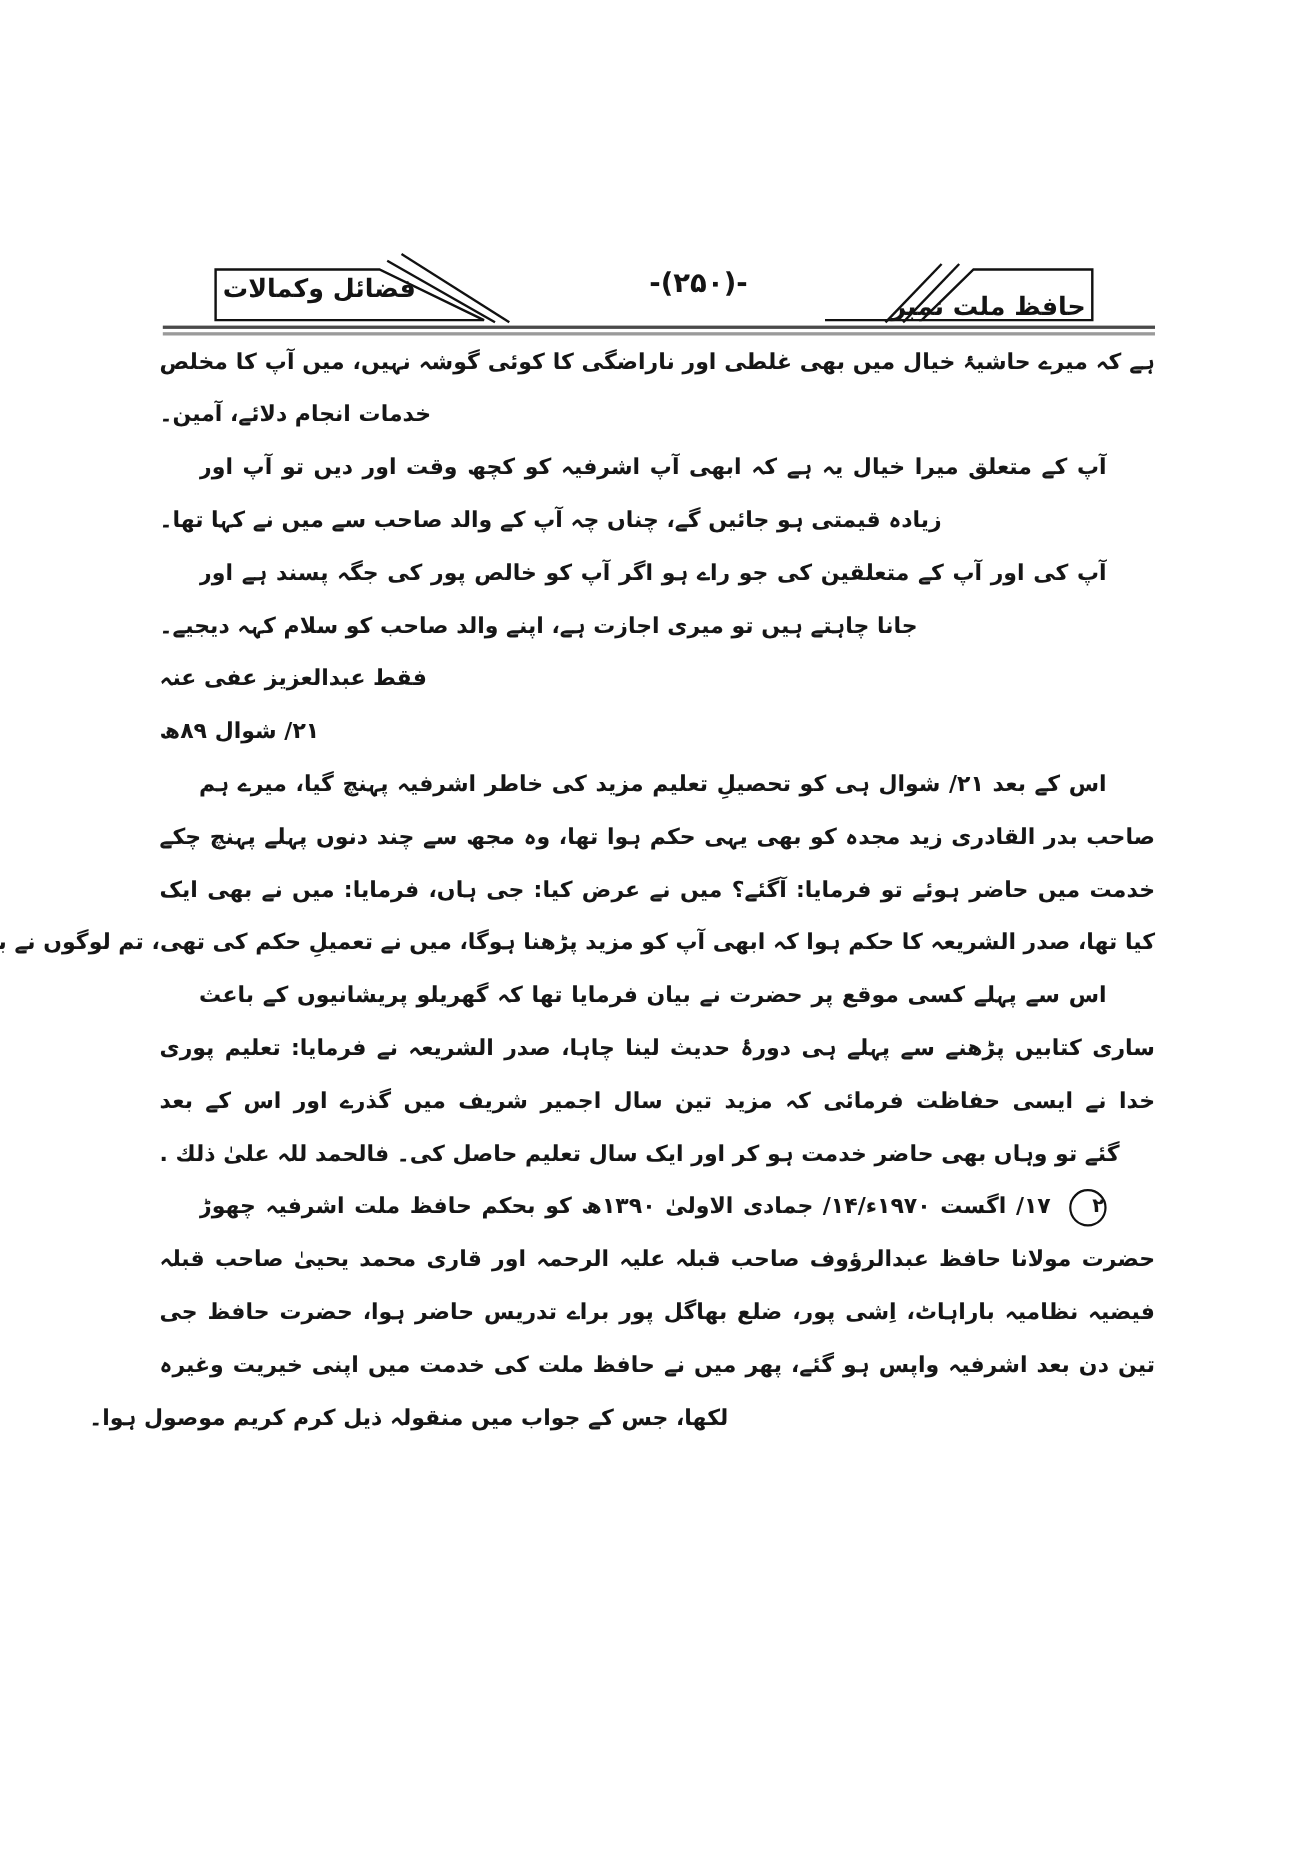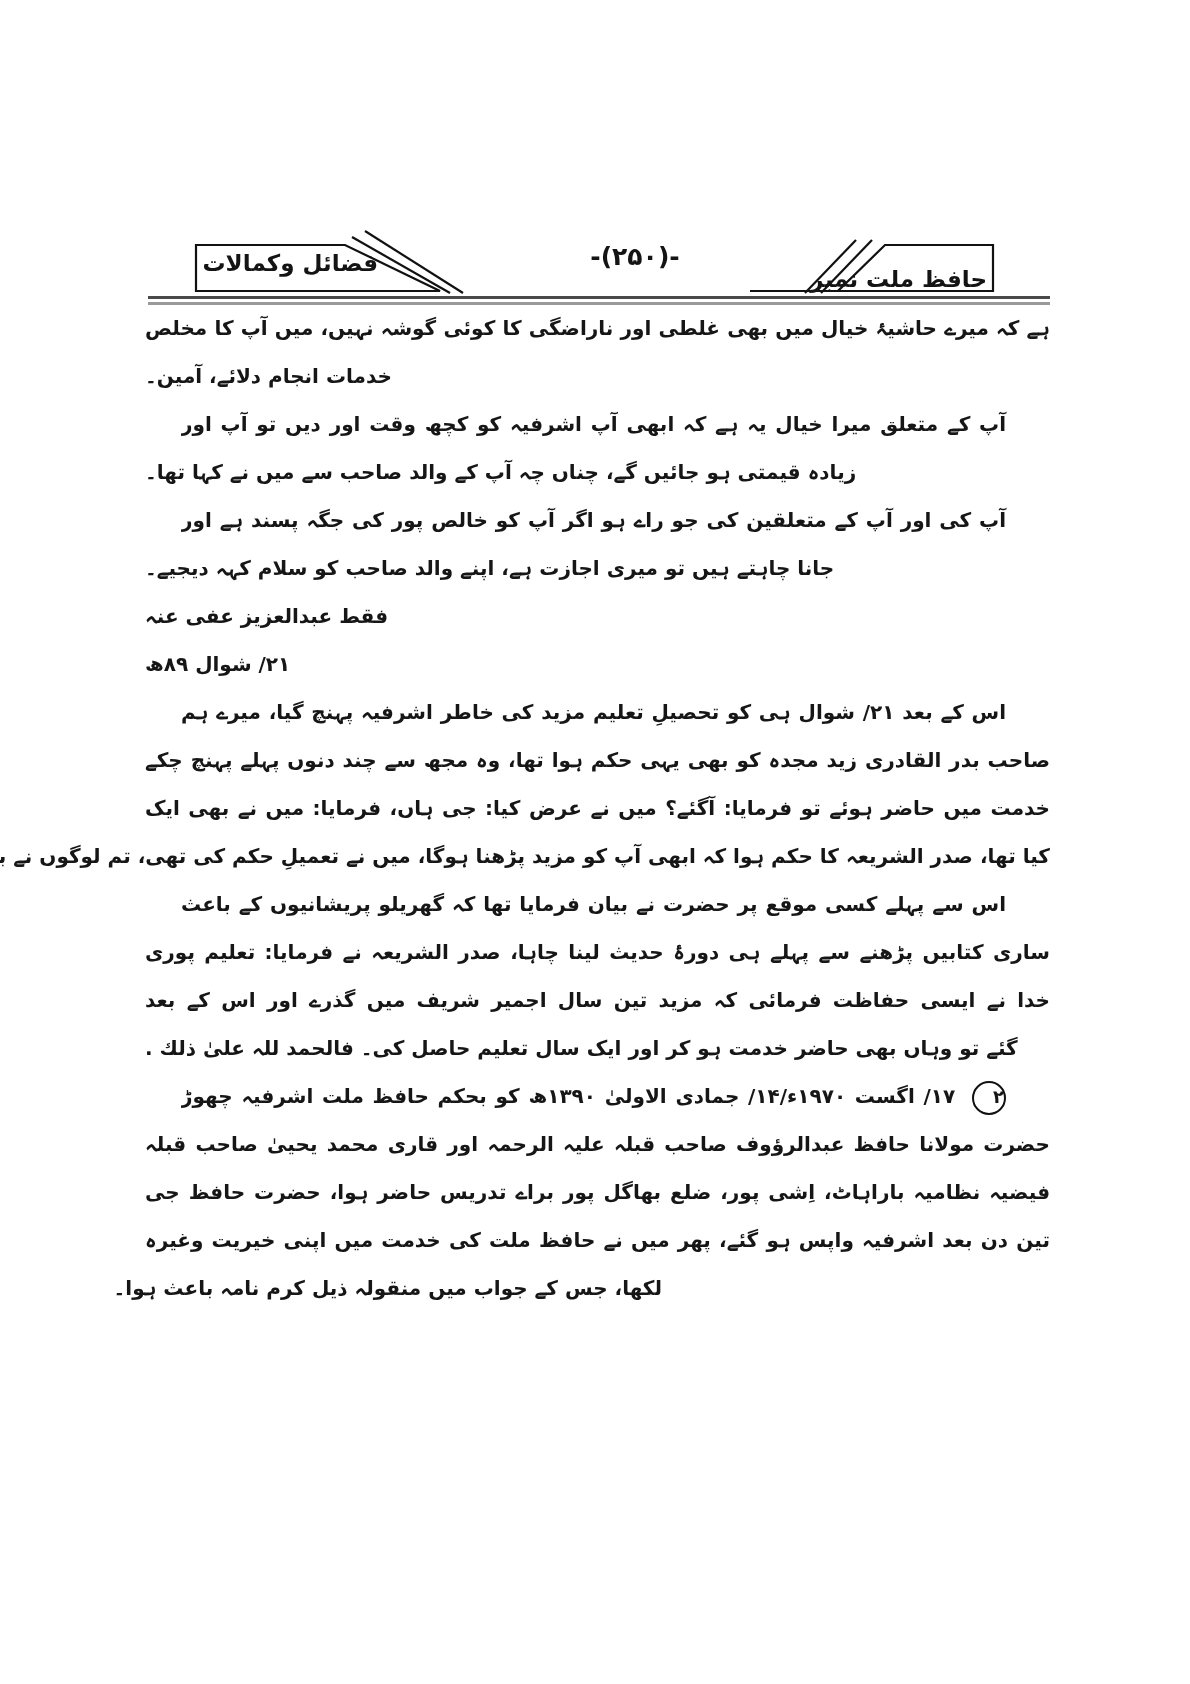--- a/index.html
+++ b/index.html
@@ -97,16 +97,16 @@
     <div class="bl j">ساری کتابیں پڑھنے سے پہلے ہی دورۂ حدیث لینا چاہا، صدر الشریعہ نے فرمایا: تعلیم پوری کرو، خدا حافظ ہے، تو</div>
     <div class="bl j">خدا نے ایسی حفاظت فرمائی کہ مزید تین سال اجمیر شریف میں گذرے اور اس کے بعد حضرت بریلی تشریف لے</div>
     <div class="bl">گئے تو وہاں بھی حاضر خدمت ہو کر اور ایک سال تعلیم حاصل کی۔ فالحمد للہ علیٰ ذلك .</div>
     <div class="bl j ind">
       <span class="circle-num">۲</span>
       <span>۱۷/ اگست ۱۹۷۰ء/۱۴/ جمادی الاولیٰ ۱۳۹۰ھ کو بحکم حافظ ملت اشرفیہ چھوڑ کر استاذان محترم</span>
     </div>
     <div class="bl j">حضرت مولانا حافظ عبدالرؤوف صاحب قبلہ علیہ الرحمہ اور قاری محمد یحییٰ صاحب قبلہ کی ہم رکابی میں دارالعلوم</div>
     <div class="bl j">فیضیہ نظامیہ باراہاٹ، اِشی پور، ضلع بھاگل پور براے تدریس حاضر ہوا، حضرت حافظ جی قبلہ اور قاری صاحب دو</div>
     <div class="bl j">تین دن بعد اشرفیہ واپس ہو گئے، پھر میں نے حافظ ملت کی خدمت میں اپنی خیریت وغیرہ پر مشتمل ایک عریضہ</div>
-    <div class="bl mid">لکھا، جس کے جواب میں منقولہ ذیل کرم نامہ باعث ہوا۔</div>
+    <div class="bl mid">لکھا، جس کے جواب میں منقولہ ذیل کرم کریم موصول ہوا۔</div>
   </div>
 
 </div>
 
 </body></html>

